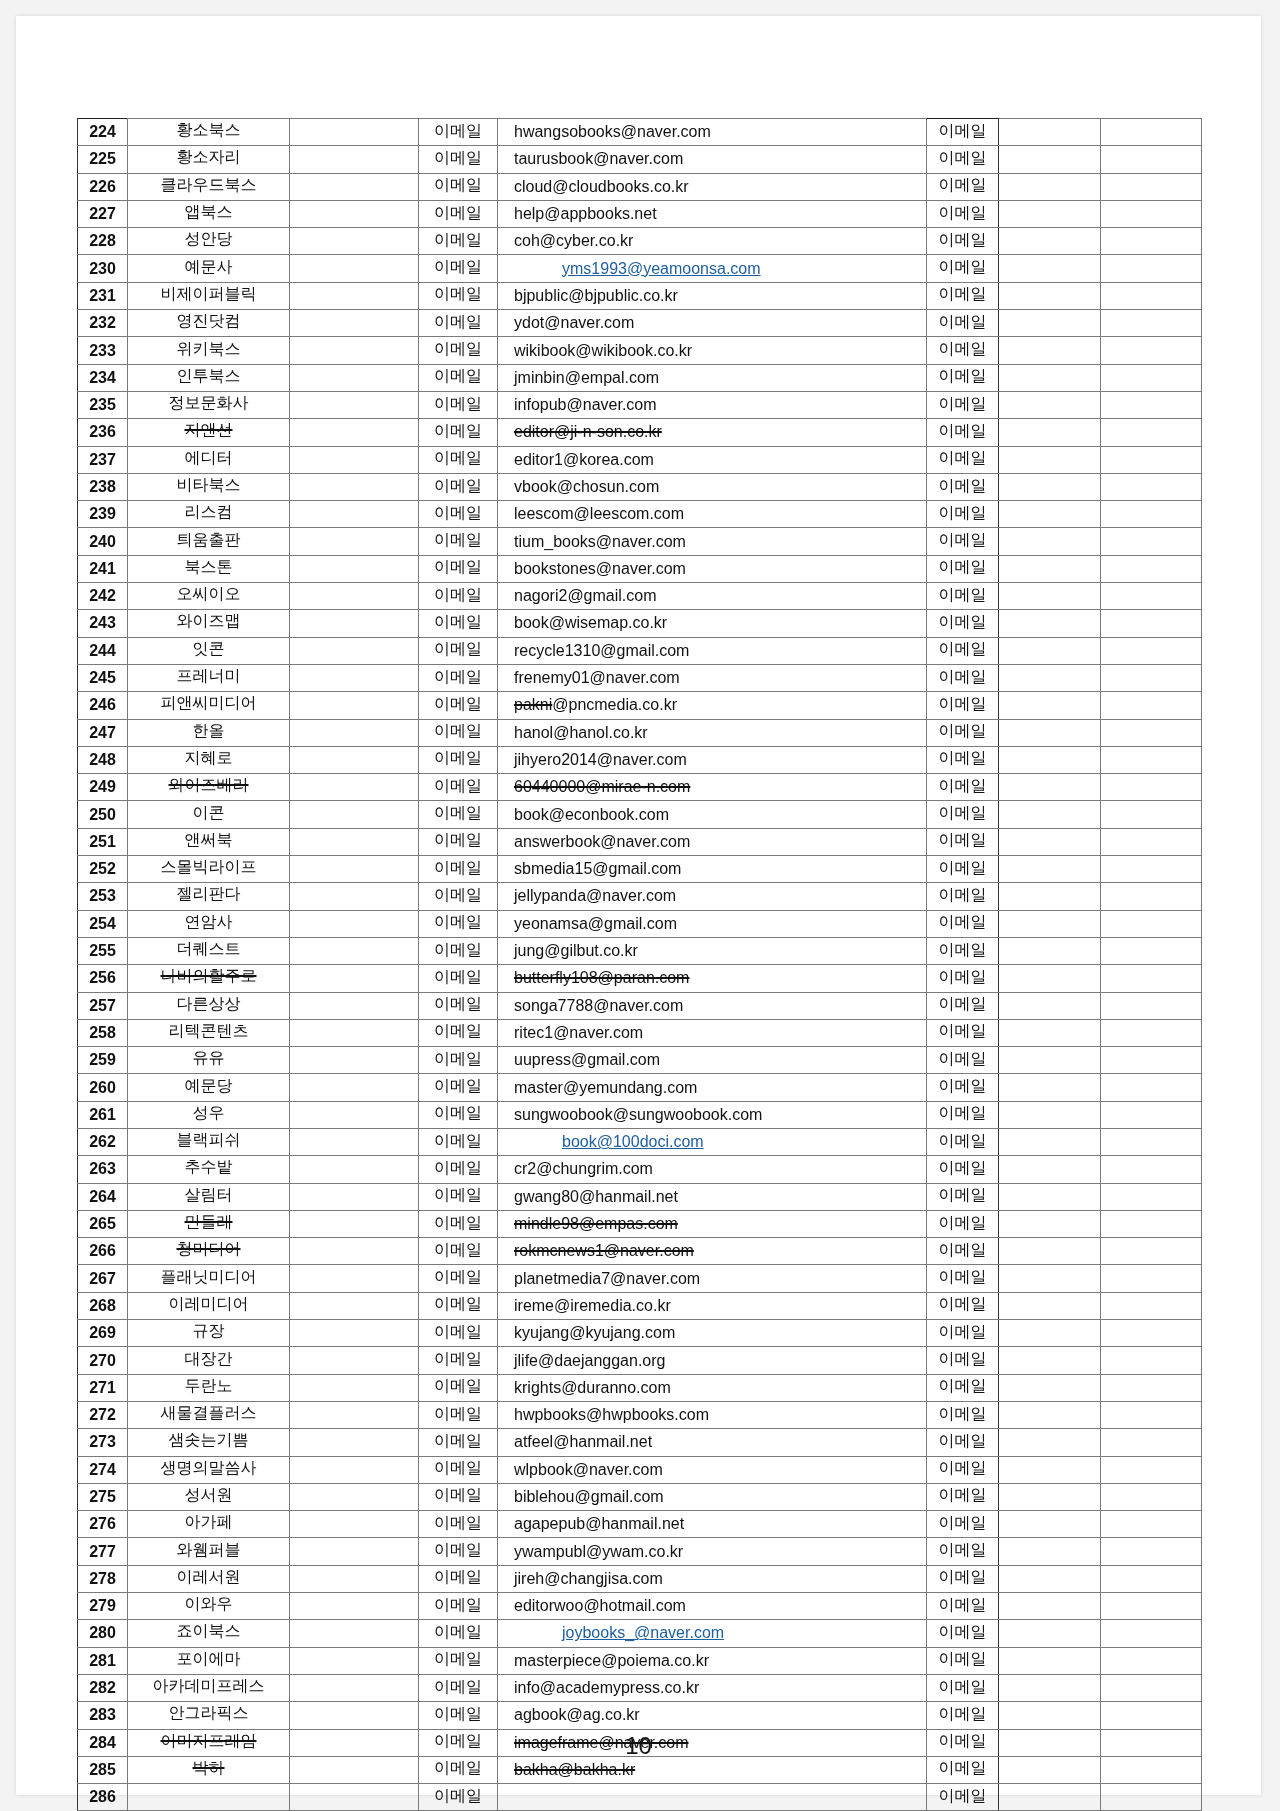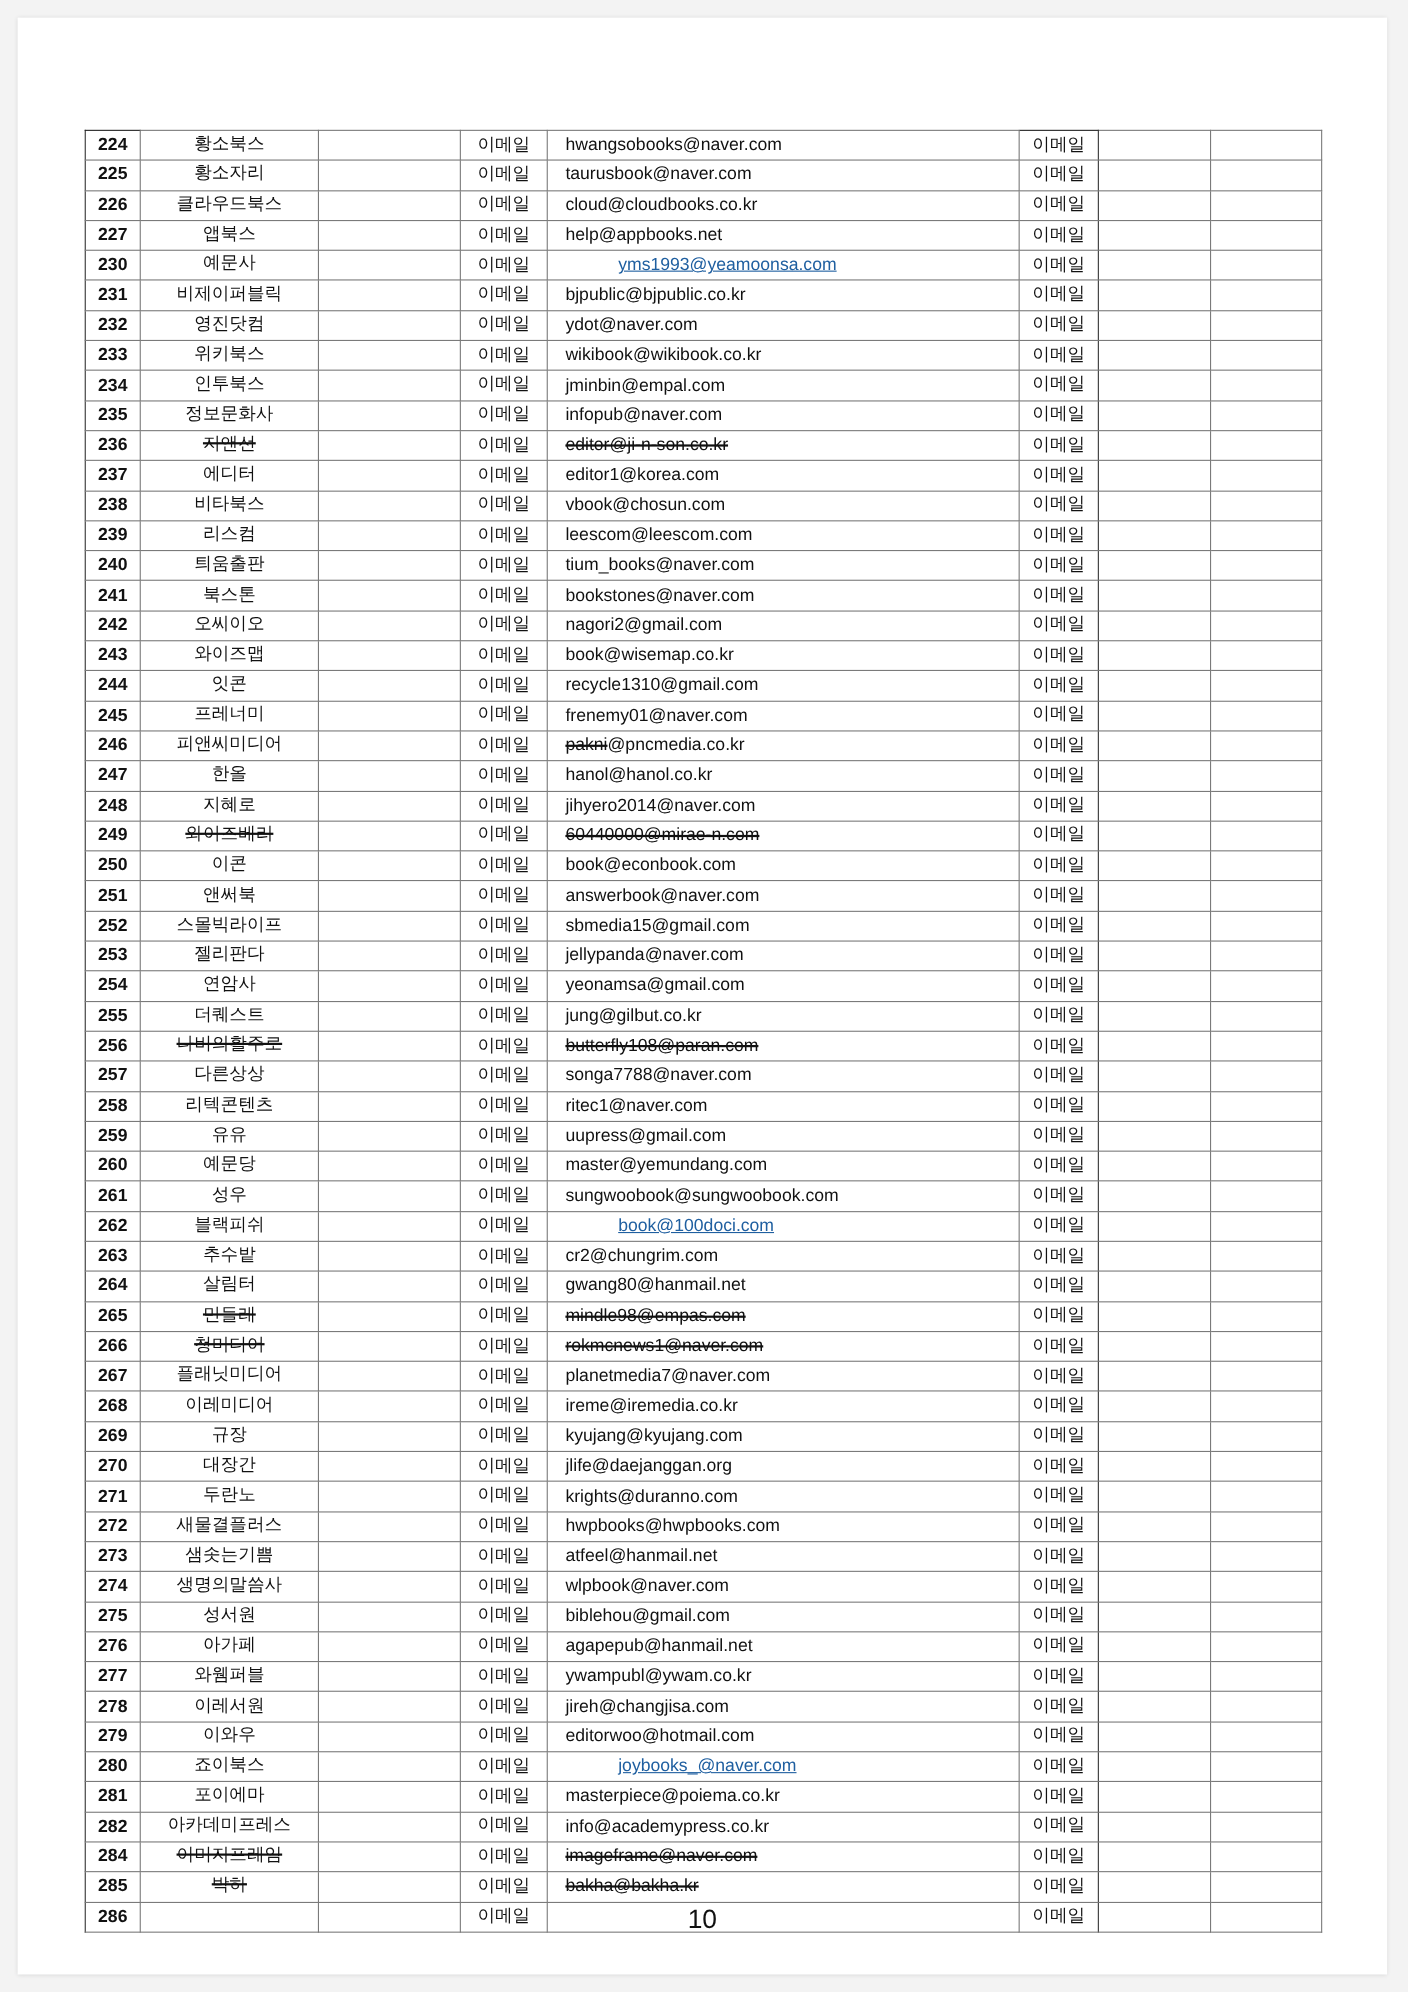--- a/index.html
+++ b/index.html
@@ -136,20 +136,30 @@
           <td class="c-num">227</td>
           <td class="c-name"><span>앱북스</span></td>
           <td class="c-blank"></td>
           <td class="c-type">이메일</td>
           <td class="c-email"><span>help@appbooks.net</span></td>
           <td class="c-type2">이메일</td>
           <td class="c-blank"></td>
           <td class="c-blank"></td>
         </tr>
         <tr>
+          <td class="c-num">228</td>
+          <td class="c-name"><span>성안당</span></td>
+          <td class="c-blank"></td>
+          <td class="c-type">이메일</td>
+          <td class="c-email"><span>coh@cyber.co.kr</span></td>
+          <td class="c-type2">이메일</td>
+          <td class="c-blank"></td>
+          <td class="c-blank"></td>
+        </tr>
+        <tr>
           <td class="c-num">230</td>
           <td class="c-name"><span>예문사</span></td>
           <td class="c-blank"></td>
           <td class="c-type">이메일</td>
           <td class="c-email"><span class="link" style="color: rgb(31, 95, 160);">yms1993@yeamoonsa.com</span></td>
           <td class="c-type2">이메일</td>
           <td class="c-blank"></td>
           <td class="c-blank"></td>
         </tr>
         <tr>
@@ -661,20 +671,30 @@
           <td class="c-type2">이메일</td>
           <td class="c-blank"></td>
           <td class="c-blank"></td>
         </tr>
         <tr>
           <td class="c-num">282</td>
           <td class="c-name"><span>아카데미프레스</span></td>
           <td class="c-blank"></td>
           <td class="c-type">이메일</td>
           <td class="c-email"><span>info@academypress.co.kr</span></td>
+          <td class="c-type2">이메일</td>
+          <td class="c-blank"></td>
+          <td class="c-blank"></td>
+        </tr>
+        <tr>
+          <td class="c-num">283</td>
+          <td class="c-name"><span>안그라픽스</span></td>
+          <td class="c-blank"></td>
+          <td class="c-type">이메일</td>
+          <td class="c-email"><span>agbook@ag.co.kr</span></td>
           <td class="c-type2">이메일</td>
           <td class="c-blank"></td>
           <td class="c-blank"></td>
         </tr>
         <tr>
           <td class="c-num">284</td>
           <td class="c-name"><span class="struck">이미지프레임</span></td>
           <td class="c-blank"></td>
           <td class="c-type">이메일</td>
           <td class="c-email"><span class="struck">imageframe@naver.com</span></td>

